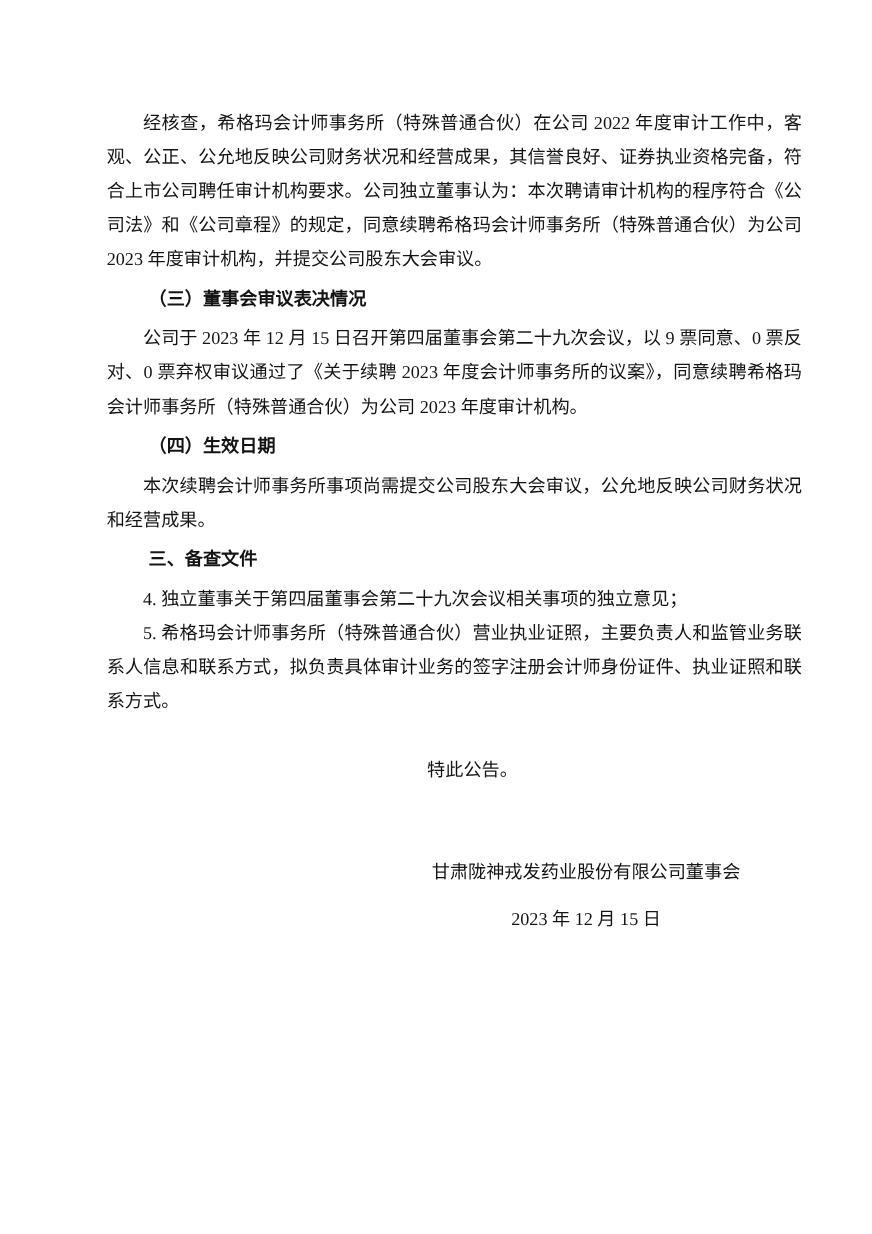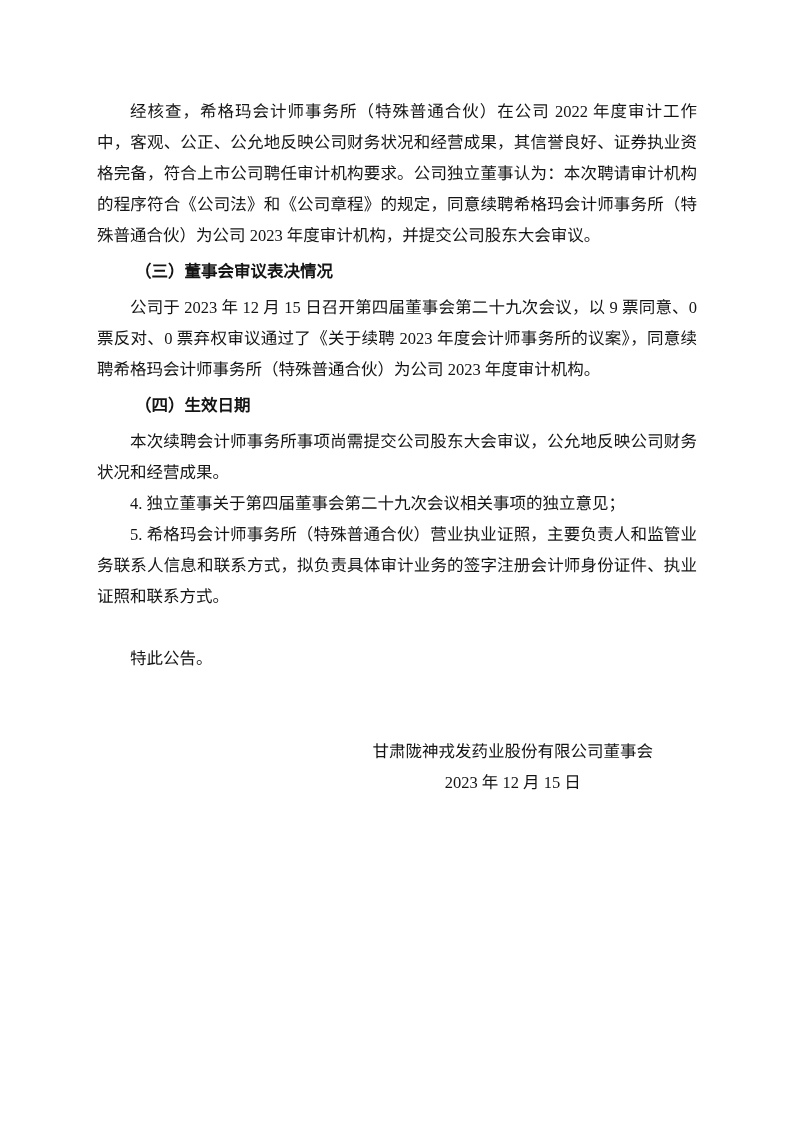--- a/index.html
+++ b/index.html
@@ -6,21 +6,21 @@
     margin: 0;
     padding: 0;
     background: #ffffff;
   }
   .page {
     position: relative;
     width: 793px;
     height: 1122px;
     box-sizing: border-box;
     margin: 0 auto;
-    padding: 96px 96px 0 97px;
+    padding: 96px 64px 0 97px;
     background: #ffffff;
     color: #141414;
     font-family: "Liberation Serif", "DejaVu Serif", serif;
     font-size: 16.5px;
     line-height: 31px;
     overflow: hidden;
   }
   .para {
     margin: 0;
     text-align: justify;
@@ -34,49 +34,50 @@
     line-height: 31px;
   }
   .list-item {
     margin: 0;
     text-align: justify;
     text-indent: 2em;
   }
   .closing {
     margin: 31px 0 0 0;
     text-indent: 2em;
-    text-align: left;
+    text-align: center;
   }
   .signature {
     margin: 62px 44px 0 auto;
     width: max-content;
     text-align: center;
   }
   .signature-line {
-    margin: 0;
+    margin: 12px;
     line-height: 31px;
     white-space: nowrap;
     text-align: center;
   }
 </style>
 </head>
 <body>
 
 <div class="page">
 
   <p class="para">经核查，希格玛会计师事务所（特殊普通合伙）在公司 2022 年度审计工作中，客观、公正、公允地反映公司财务状况和经营成果，其信誉良好、证券执业资格完备，符合上市公司聘任审计机构要求。公司独立董事认为：本次聘请审计机构的程序符合《公司法》和《公司章程》的规定，同意续聘希格玛会计师事务所（特殊普通合伙）为公司 2023 年度审计机构，并提交公司股东大会审议。</p>
 
   <h3 class="heading">（三）董事会审议表决情况</h3>
 
   <p class="para">公司于 2023 年 12 月 15 日召开第四届董事会第二十九次会议，以 9 票同意、0 票反对、0 票弃权审议通过了《关于续聘 2023 年度会计师事务所的议案》，同意续聘希格玛会计师事务所（特殊普通合伙）为公司 2023 年度审计机构。</p>
 
   <h3 class="heading">（四）生效日期</h3>
 
   <p class="para">本次续聘会计师事务所事项尚需提交公司股东大会审议，公允地反映公司财务状况和经营成果。</p>
 
+  <h3 class="heading">三、备查文件</h3>
 
 
 
 
   <p class="list-item">4. 独立董事关于第四届董事会第二十九次会议相关事项的独立意见；</p>
 
   <p class="list-item">5. 希格玛会计师事务所（特殊普通合伙）营业执业证照，主要负责人和监管业务联系人信息和联系方式，拟负责具体审计业务的签字注册会计师身份证件、执业证照和联系方式。</p>
 
   <p class="closing">特此公告。</p>
 

